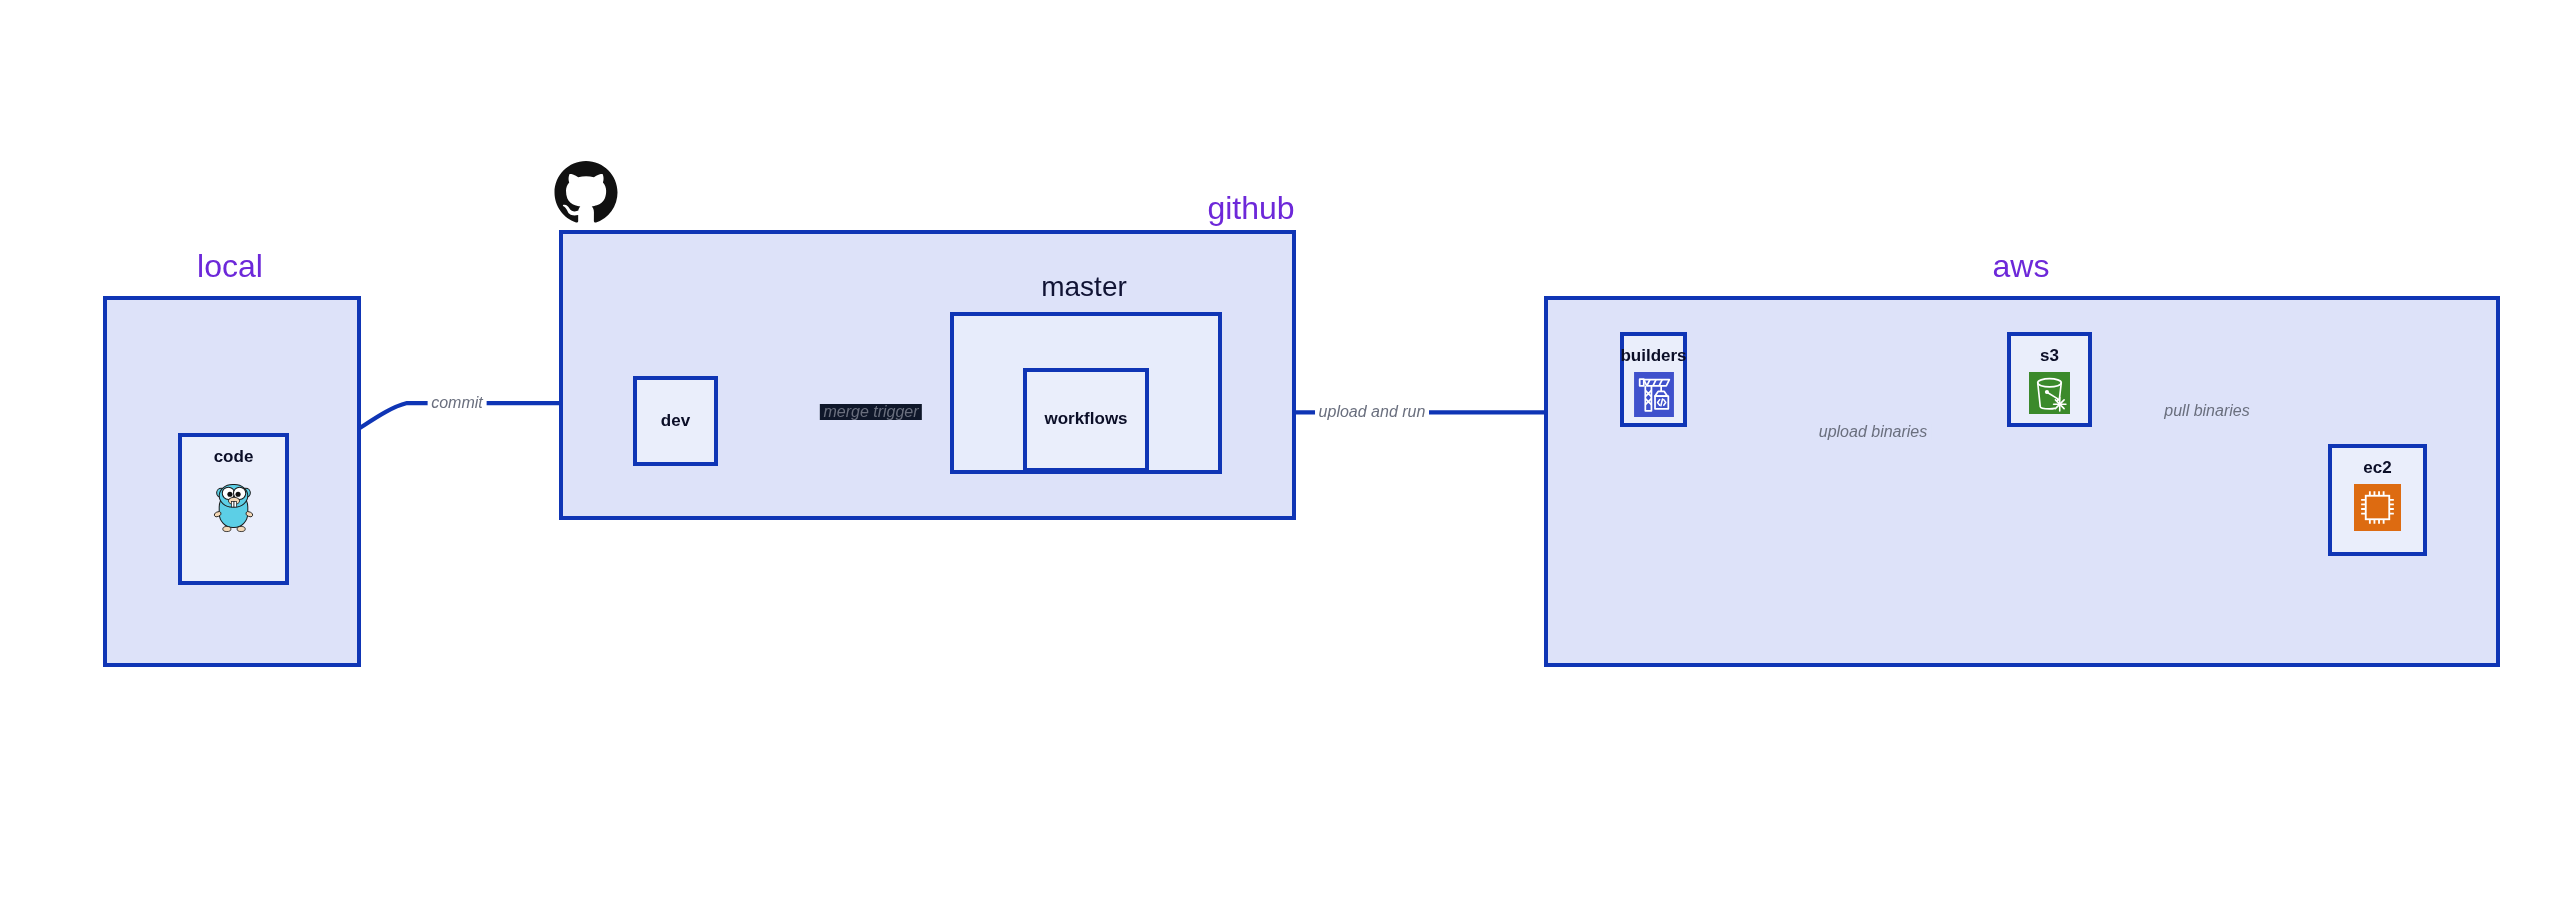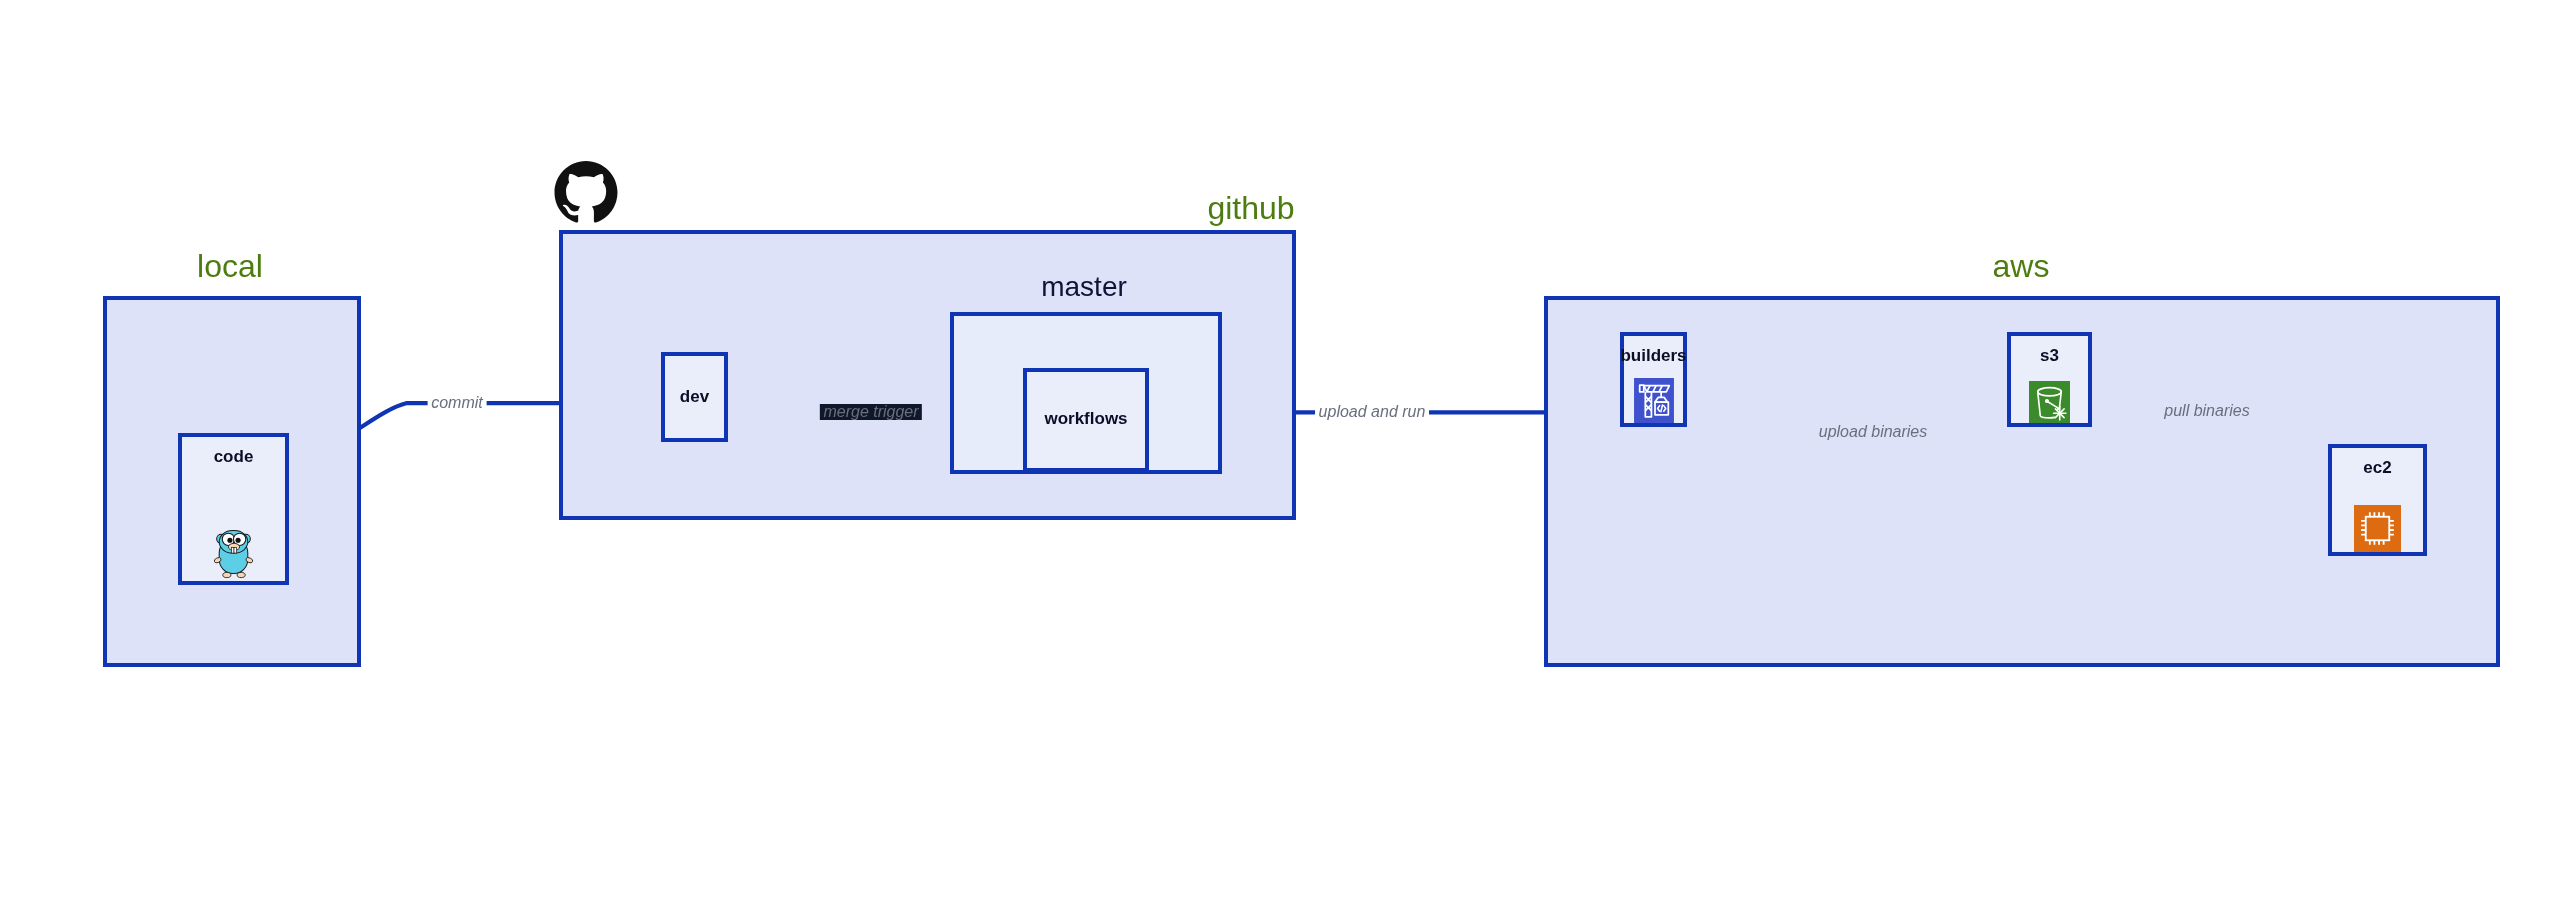--- a/index.html
+++ b/index.html
@@ -6,31 +6,31 @@
   body{width:2604px;height:902px;position:relative;overflow:hidden;
        font-family:"Liberation Sans","DejaVu Sans",sans-serif;}
 
   .canvas{position:absolute;inset:0;}
 
   
   svg.wires{position:absolute;left:0;top:0;width:2604px;height:902px;overflow:visible;}
 
   
   .group{position:absolute;background:#dde2f9;border:4.6px solid #0f35b5;box-sizing:border-box;}
-  .group-label{position:absolute;color:#4d7c0f;font-size:32px;line-height:1;
+  .group-label{position:absolute;color:#6d28d9;font-size:32px;line-height:1;
                white-space:nowrap;transform:translateX(-50%);}
 
   
   .subgroup{position:absolute;background:#e7ecfb;border:4.1px solid #0f35b5;box-sizing:border-box;}
   .subgroup-label{position:absolute;color:#101334;font-size:28px;line-height:1;
                   white-space:nowrap;transform:translateX(-50%);}
 
   
   .node{position:absolute;background:#eaeefb;border:4.1px solid #0f35b5;box-sizing:border-box;
-        display:flex;flex-direction:column;align-items:center;justify-content:space-between;}
+        display:flex;flex-direction:column;align-items:center;}
   .node .title{color:#0b0e27;font-weight:bold;font-size:17px;line-height:1;
                margin-top:11.3px;white-space:nowrap;}
   .node .art{margin-top:8.2px;}
 
   
   .edge-label{position:absolute;color:#6a6f7e;font-style:italic;font-size:16px;
               line-height:1;white-space:nowrap;background:#ffffff;padding:0 3.6px;
               transform:translate(-50%,-50%);}
   .edge-label.nobg{background:transparent;}
 
@@ -123,21 +123,21 @@
                1.93-.01 2.2 0 .21.15.46.55.38A8.01 8.01 0 0 0 16 8c0-4.42-3.58-8-8-8z"></path>
     </svg>
   </div>
 
   <div class="group-label" style="left:1251px;top:192px;">github</div>
   <div class="group" style="left:559px;top:230px;width:737px;height:290px;"></div>
 
   <div class="subgroup-label" style="left:1084px;top:273px;">master</div>
   <div class="subgroup" style="left:950px;top:312px;width:272px;height:162px;"></div>
 
-  <div class="node" style="left:633px;top:352px;width:67px;height:90px;margin-left:28px;">
+  <div class="node" style="left:633px;top:376px;width:85px;height:90px;">
     <span class="title" style="margin-top:32px;">dev</span>
   </div>
 
   <div class="node" style="left:1023px;top:368px;width:126px;height:104px;">
     <span class="title" style="margin-top:38px;">workflows</span>
   </div>
 
   <div class="group-label" style="left:2021px;top:250px;">aws</div>
   <div class="group" style="left:1544px;top:296px;width:956px;height:371px;"></div>
 

